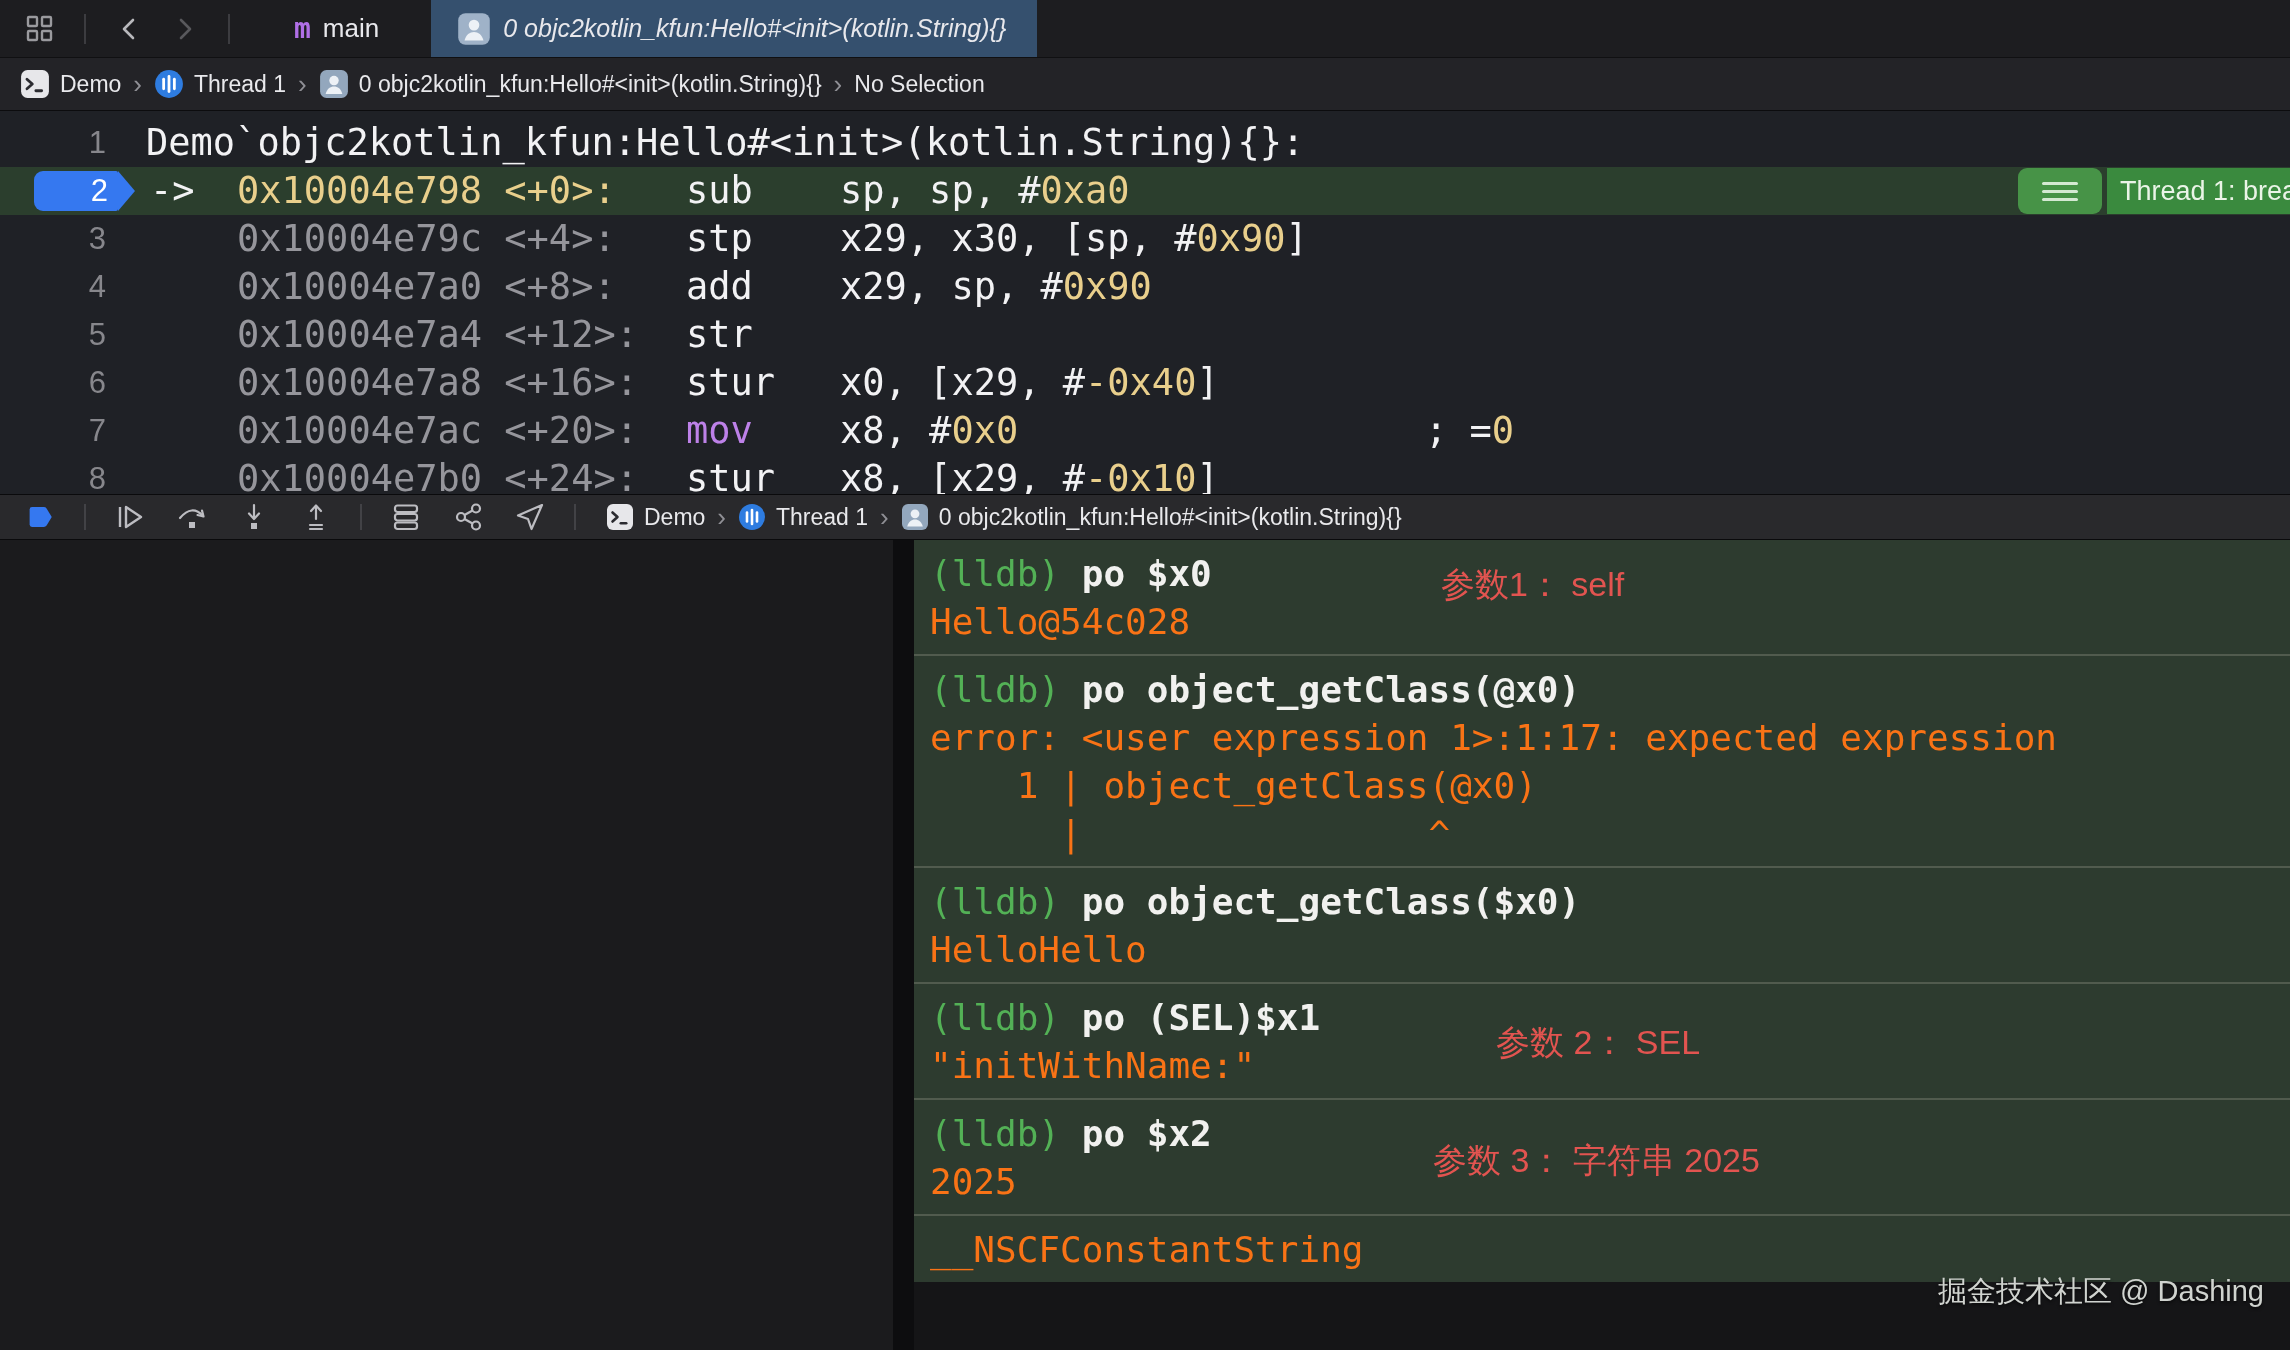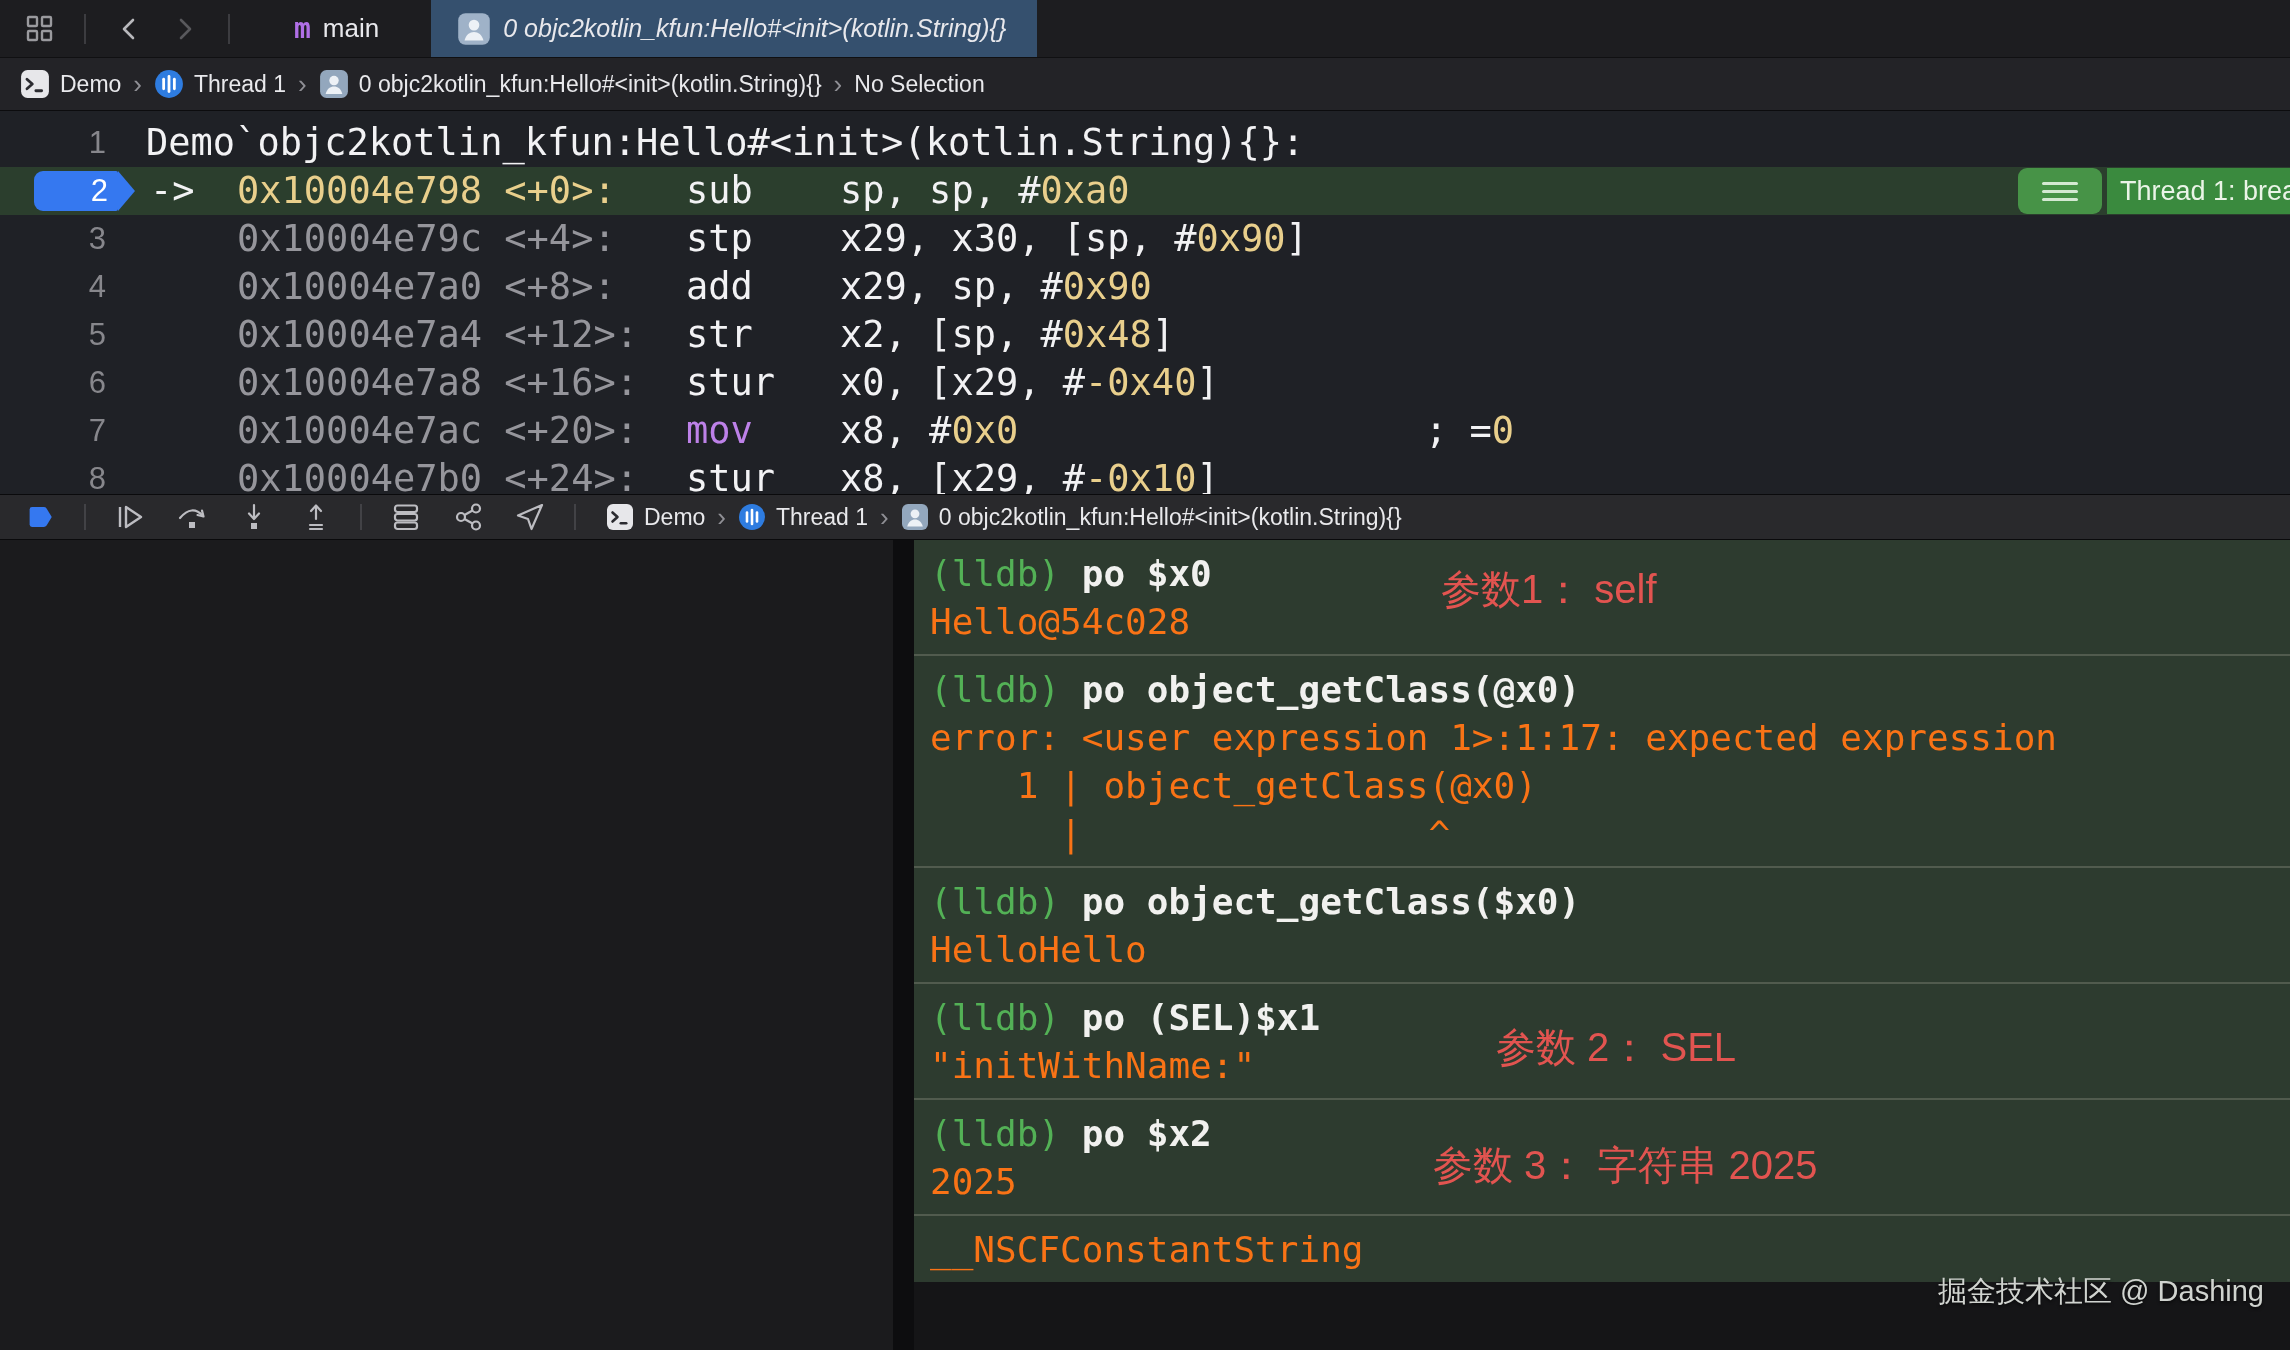--- a/index.html
+++ b/index.html
@@ -80,21 +80,21 @@
 
   
   #varspanel{position:absolute;left:0;top:540px;width:893px;height:810px;background:#1b1b1d;}
   #console{position:absolute;left:898px;top:540px;width:1392px;height:810px;
     background:var(--console-bg);display:flex;flex-direction:column;margin-left:16px;}
   .con-block{position:relative;padding:10px 0 8px 16px;}
   .con-block + .con-block{border-top:2px solid var(--console-separator);}
   .con-line{height:48px;line-height:48px;font-size:36px;color:#f1f1ef;white-space:pre;
     font-family:"DejaVu Sans Mono",monospace;}
   .seg-g{color:var(--prompt-green);} .seg-c{color:#f1f1ef;font-weight:700;} .seg-o{color:#f97316;}
-  .ann{position:absolute;color:var(--annotation-red);font-size:40px;white-space:nowrap;
+  .ann{position:absolute;color:var(--annotation-red);font-size:34px;white-space:nowrap;
     font-family:"Liberation Sans",sans-serif;}
   .con-strip{flex:1;background:#151517;}
   #watermark{position:absolute;right:42px;bottom:38px;color:#d0d3cf;font-size:29px;
     text-shadow:0 2px 3px rgba(0,0,0,.55);}
 </style>
 </head>
 <body>
 
 <div id="tabbar">
   <div class="tb-group">
@@ -206,21 +206,20 @@
     <div class="code-line">
       <span class="lnum">4</span>
       <span class="a-addr">0x10004e7a0 &lt;+8&gt;:</span>
       <span class="a-mn seg-w">add</span>
       <span class="a-ops"><span class="seg-w">x29, sp, #</span><span class="seg-y">0x90</span></span>
     </div>
     <div class="code-line">
       <span class="lnum">5</span>
       <span class="a-addr">0x10004e7a4 &lt;+12&gt;:</span>
       <span class="a-mn seg-w">str</span>
-      <span class="a-ops"><span class="seg-w">x2, [sp, #</span><span class="seg-y">0x48</span><span class="seg-w">]</span></span>
     </div>
     <div class="code-line">
       <span class="lnum">6</span>
       <span class="a-addr">0x10004e7a8 &lt;+16&gt;:</span>
       <span class="a-mn seg-w">stur</span>
       <span class="a-ops"><span class="seg-w">x0, [x29, #</span><span class="seg-y">-0x40</span><span class="seg-w">]</span></span>
     </div>
     <div class="code-line">
       <span class="lnum">7</span>
       <span class="a-addr">0x10004e7ac &lt;+20&gt;:</span>

